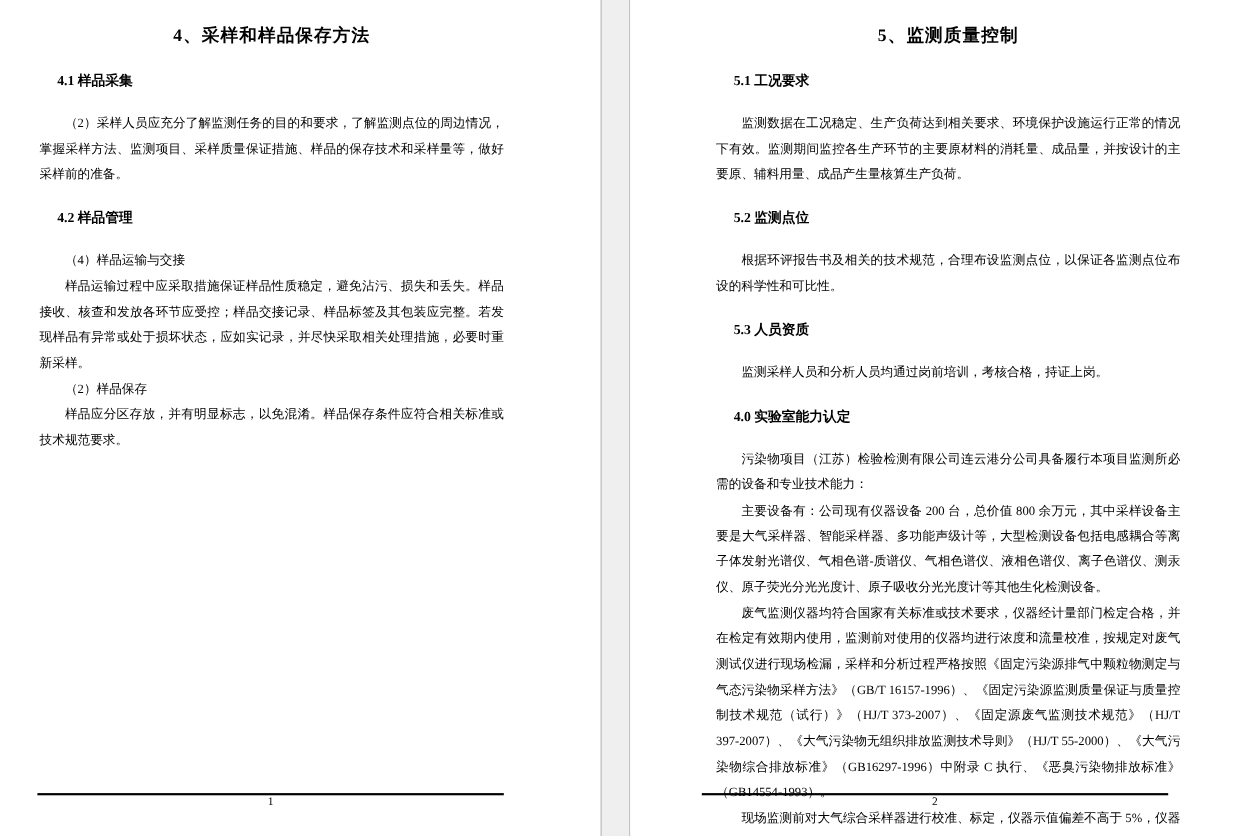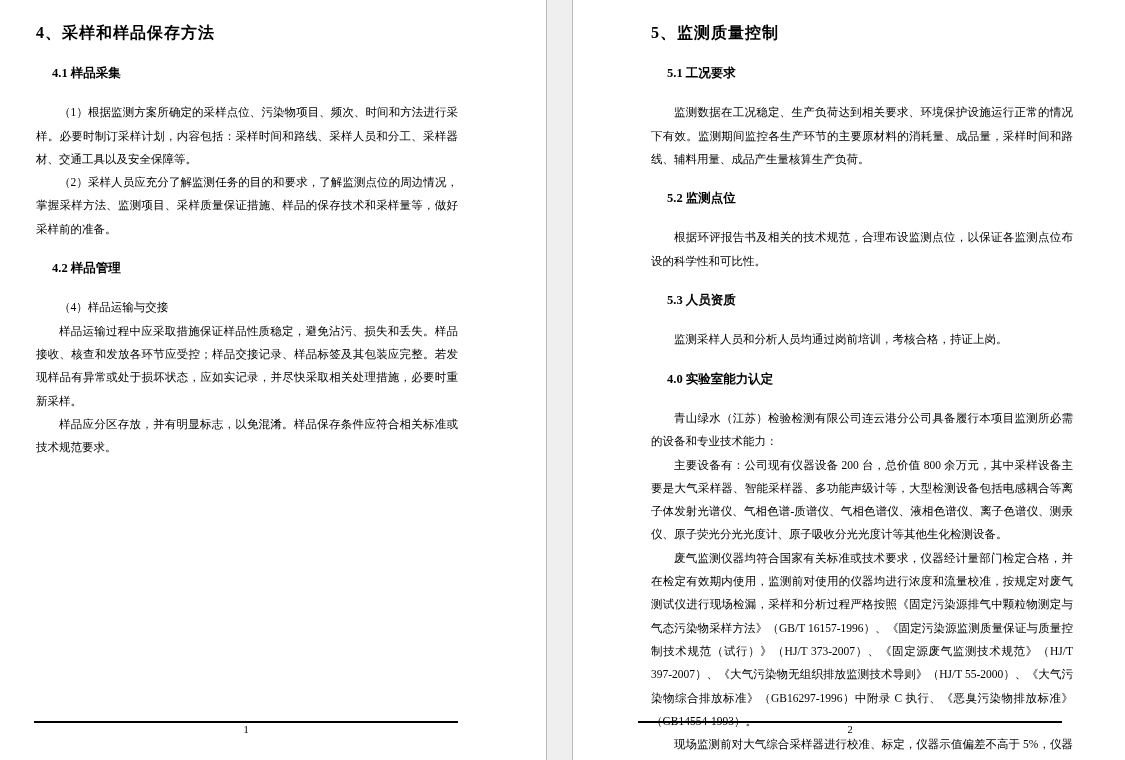--- a/index.html
+++ b/index.html
@@ -38,20 +38,21 @@
   }
   .page--1 .column { left: 36px; }
   .page--2 .column { left: 78px; }
   .page-inner { padding-top: 20px; }
   h1.doc-title {
     font-size: 16px;
     line-height: 26px;
     font-weight: bold;
     letter-spacing: 1px;
     margin: 0 0 4px 0;
+    text-align: center;
   }
   h2.sec-heading {
     font-size: 12.5px;
     line-height: 23.3px;
     font-weight: bold;
     margin: 16px;
   }
   p.body-para {
     font-size: 11.5px;
     line-height: 23.3px;
@@ -82,49 +83,49 @@
 </head>
 <body>
 
 <div class="screen">
 
   <div class="page page--1">
     <div class="column page-inner">
       <h1 class="doc-title">4、采样和样品保存方法</h1>
 
       <h2 class="sec-heading">4.1 样品采集</h2>
-      <p class="body-para">（1）根据监测方案所确定的采样点位、污染物项目、频次、时间和方法进行采样。必要时制订采样计划，内容包括：采样时间和路线、采样人员和分工、采样器材、交通工具以及安全保障等。</p>
       <p class="body-para">（2）采样人员应充分了解监测任务的目的和要求，了解监测点位的周边情况，掌握采样方法、监测项目、采样质量保证措施、样品的保存技术和采样量等，做好采样前的准备。</p>
 
       <h2 class="sec-heading">4.2 样品管理</h2>
       <p class="body-para">（4）样品运输与交接</p>
       <p class="body-para">样品运输过程中应采取措施保证样品性质稳定，避免沾污、损失和丢失。样品接收、核查和发放各环节应受控；样品交接记录、样品标签及其包装应完整。若发现样品有异常或处于损坏状态，应如实记录，并尽快采取相关处理措施，必要时重新采样。</p>
+      <p class="body-para">（2）样品保存</p>
       <p class="body-para">样品应分区存放，并有明显标志，以免混淆。样品保存条件应符合相关标准或技术规范要求。</p>
     </div>
     <div class="footer-rule"></div>
     <div class="page-num">1</div>
   </div>
 
   <div class="gutter"></div>
 
   <div class="page page--2">
     <div class="column page-inner">
       <h1 class="doc-title">5、监测质量控制</h1>
 
       <h2 class="sec-heading">5.1 工况要求</h2>
-      <p class="body-para">监测数据在工况稳定、生产负荷达到相关要求、环境保护设施运行正常的情况下有效。监测期间监控各生产环节的主要原材料的消耗量、成品量，采样时间和路线、辅料用量、成品产生量核算生产负荷。</p>
+      <p class="body-para">监测数据在工况稳定、生产负荷达到相关要求、环境保护设施运行正常的情况下有效。监测期间监控各生产环节的主要原材料的消耗量、成品量，并按设计的主要原、辅料用量、成品产生量核算生产负荷。</p>
 
       <h2 class="sec-heading">5.2 监测点位</h2>
       <p class="body-para">根据环评报告书及相关的技术规范，合理布设监测点位，以保证各监测点位布设的科学性和可比性。</p>
 
       <h2 class="sec-heading">5.3 人员资质</h2>
       <p class="body-para">监测采样人员和分析人员均通过岗前培训，考核合格，持证上岗。</p>
 
       <h2 class="sec-heading">4.0 实验室能力认定</h2>
-      <p class="body-para">青山绿水（江苏）检验检测有限公司连云港分公司具备履行本项目监测所必需的设备和专业技术能力：</p>
+      <p class="body-para">污染物项目（江苏）检验检测有限公司连云港分公司具备履行本项目监测所必需的设备和专业技术能力：</p>
       <p class="body-para">主要设备有：公司现有仪器设备 200 台，总价值 800 余万元，其中采样设备主要是大气采样器、智能采样器、多功能声级计等，大型检测设备包括电感耦合等离子体发射光谱仪、气相色谱-质谱仪、气相色谱仪、液相色谱仪、离子色谱仪、测汞仪、原子荧光分光光度计、原子吸收分光光度计等其他生化检测设备。</p>
       <p class="body-para">废气监测仪器均符合国家有关标准或技术要求，仪器经计量部门检定合格，并在检定有效期内使用，监测前对使用的仪器均进行浓度和流量校准，按规定对废气测试仪进行现场检漏，采样和分析过程严格按照《固定污染源排气中颗粒物测定与气态污染物采样方法》（GB/T 16157-1996）、《固定污染源监测质量保证与质量控制技术规范（试行）》（HJ/T 373-2007）、《固定源废气监测技术规范》（HJ/T 397-2007）、《大气污染物无组织排放监测技术导则》（HJ/T 55-2000）、《大气污染物综合排放标准》（GB16297-1996）中附录 C 执行、《恶臭污染物排放标准》（GB14554-1993）。</p>
       <p class="body-para">现场监测前对大气综合采样器进行校准、标定，仪器示值偏差不高于 5%，仪器可以使用。</p>
     </div>
     <div class="footer-rule"></div>
     <div class="page-num">2</div>
   </div>
 
 </div>
 

